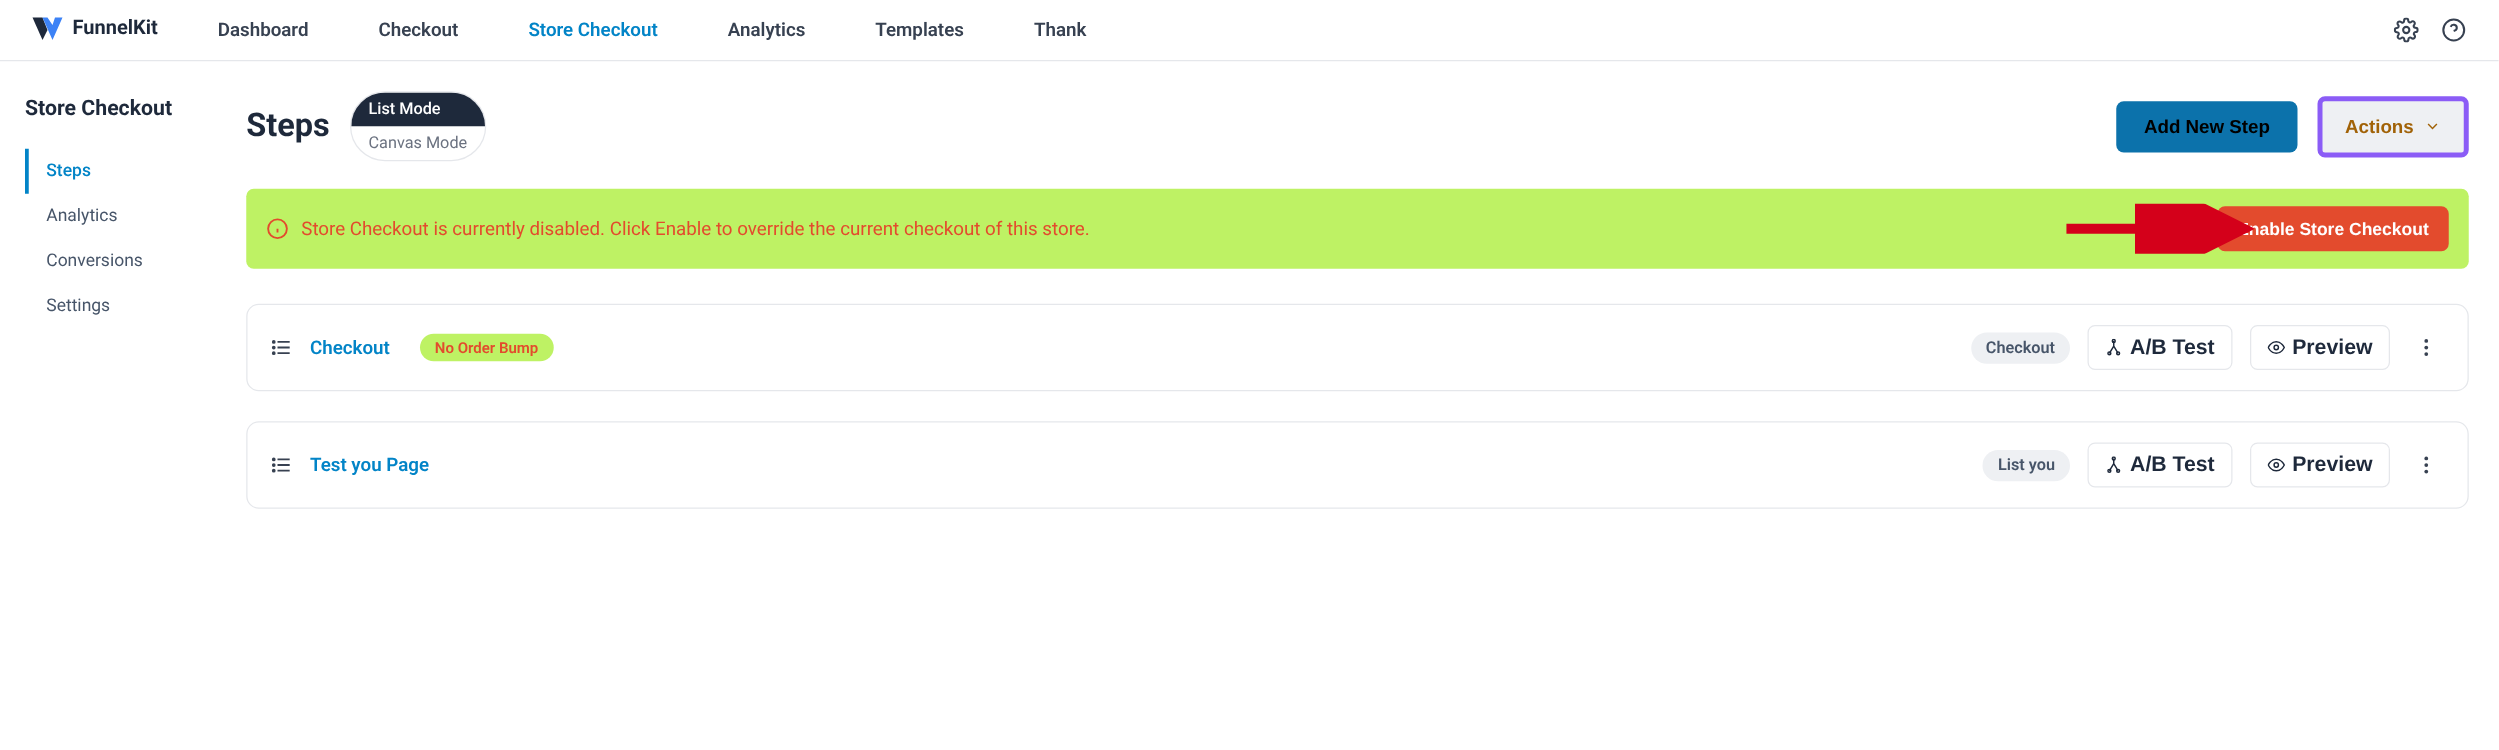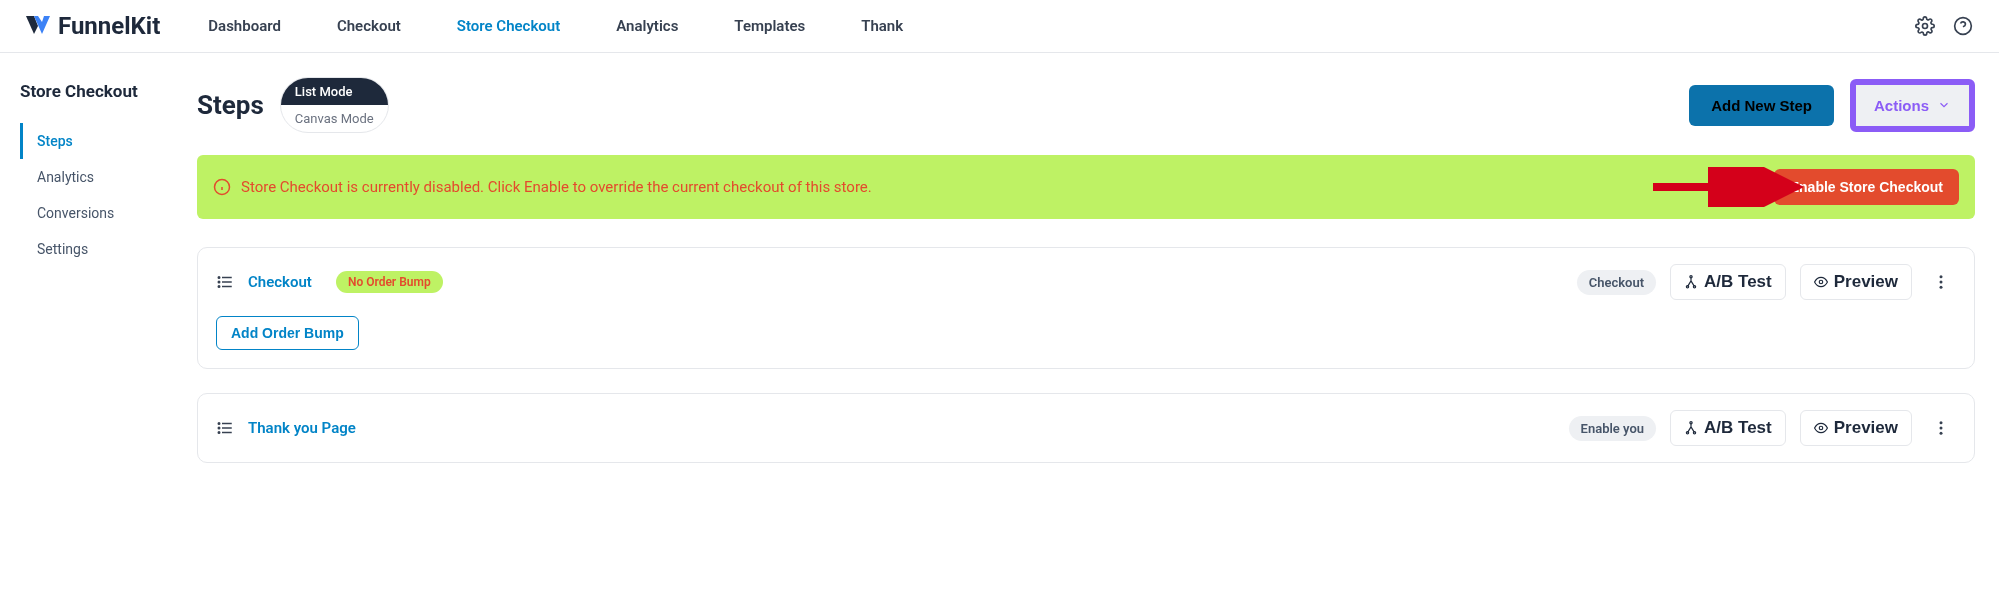--- a/index.html
+++ b/index.html
@@ -1,19 +1,19 @@
 <!DOCTYPE html>
 <html><head>
 <meta charset="utf-8">
 <style>
 * { box-sizing: border-box; margin: 0; padding: 0; }
 body { font-family: -apple-system, BlinkMacSystemFont, "Segoe UI", Roboto, sans-serif; background: #fff; color: #1e293b; }
 
 .topbar { display: flex; align-items: center; padding: 12px 24px; border-bottom: 1px solid #e5e7eb; }
-.logo { display: flex; align-items: center; gap: 6px; font-size: 24px; font-weight: 700; margin-right: 48px; }
+.logo { display: flex; gap: 6px; font-size: 16px; font-weight: 700; margin-right: 48px; }
 .logo-v { display: inline-flex; }
 .nav { display: flex; gap: 56px; flex: 1; }
 .nav-item { font-size: 15px; font-weight: 600; color: #374151; cursor: pointer; }
 .nav-item.active { color: #0284c7; }
 .topbar-right { display: flex; gap: 14px; }
 .icon-btn { width: 24px; height: 24px; display: flex; align-items: center; justify-content: center; cursor: pointer; color: #374151; }
 
 .layout { display: flex; }
 .sidebar { width: 197px; padding: 28px 0 0 20px; }
 .sidebar-title { font-size: 17px; font-weight: 700; margin-bottom: 22px; padding-left: 0; }
@@ -22,21 +22,21 @@
 .sidebar-item.active { color: #0284c7; border-left-color: #0284c7; font-weight: 500; }
 
 .main { flex: 1; padding: 24px 24px 24px 0; }
 .page-head { display: flex; align-items: center; gap: 16px; margin-bottom: 22px; }
 .page-title { font-size: 26px; font-weight: 700; }
 .mode-toggle { display: inline-flex; border: 1px solid #e5e7eb; border-radius: 999px; overflow: hidden; flex-direction: column; }
 .mode-toggle span { padding: 6px 14px; font-size: 13px; cursor: pointer; color: #6b7280; }
 .mode-toggle span.on { background: #1e293b; color: #fff; font-weight: 500; }
 .head-spacer { flex: 1; }
 .btn-primary { background: #0c72ab; color: #000000; border: none; padding: 12px 22px; border-radius: 6px; font-size: 15px; font-weight: 600; cursor: pointer; }
-.btn-actions { background: #eef0f3; border: 6px solid #8b5cf6; padding: 12px 18px; border-radius: 6px; font-size: 15px; font-weight: 600; cursor: pointer; display: flex; align-items: center; gap: 8px; color: #8b5cf6; }
+.btn-actions { background: #eef0f3; border: 4px solid #8b5cf6; padding: 12px 18px; border-radius: 6px; font-size: 15px; font-weight: 600; cursor: pointer; display: flex; align-items: center; gap: 8px; color: #a16207; }
 
 .alert { display: flex; align-items: center; background: #bef264; border-radius: 6px; padding: 14px 16px; margin-bottom: 28px; position: relative; }
 .alert-icon { color: #e34b2d; margin-right: 10px; display: flex; }
 .alert-text { color: #e34b2d; font-size: 15px; flex: 1; }
 .alert-btn { background: #e34b2d; color: #fff; border: none; border-radius: 6px; padding: 10px 16px; font-size: 14px; font-weight: 600; cursor: pointer; }
 .arrow { position: absolute; right: 172px; top: 50%; transform: translateY(-50%); pointer-events: none; }
 
 .card { border: 1px solid #e5e7eb; border-radius: 10px; margin-bottom: 24px; }
 .card-row { display: flex; align-items: center; padding: 16px 18px; gap: 14px; }
 .drag { color: #374151; display: flex; cursor: grab; }
@@ -168,40 +168,37 @@
           <span>Preview</span>
         </button>
         <span class="kebab">
           <svg width="18" height="18" viewBox="0 0 24 24" fill="currentColor">
               <circle cx="12" cy="5" r="2"></circle>
               <circle cx="12" cy="12" r="2"></circle>
               <circle cx="12" cy="19" r="2"></circle>
             </svg>
         </span>
       </div>
-      <div class="sub-row">
-        <button class="btn-outline">Add Order Bump</button>
-      </div>
     </div>
 
     <div class="card">
       <div class="card-row">
         <span class="drag">
           <svg width="18" height="18" viewBox="0 0 24 24" fill="none" stroke="currentColor" stroke-width="2">
               <line x1="8" y1="6" x2="21" y2="6"></line>
               <line x1="8" y1="12" x2="21" y2="12"></line>
               <line x1="8" y1="18" x2="21" y2="18"></line>
               <circle cx="4" cy="6" r="1" fill="currentColor"></circle>
               <circle cx="4" cy="12" r="1" fill="currentColor"></circle>
               <circle cx="4" cy="18" r="1" fill="currentColor"></circle>
             </svg>
         </span>
-        <a class="step-name">Thank you Page</a>
+        <a class="step-name">Test you Page</a>
         <div class="row-spacer"></div>
-        <span class="tag-grey">Enable you</span>
+        <span class="tag-grey">List you</span>
         <button class="pill-btn">
           <svg width="14" height="14" viewBox="0 0 24 24" fill="none" stroke="currentColor" stroke-width="2">
               <path d="M12 3 L12 10 M12 10 L6 20 M12 10 L18 20"></path>
               <circle cx="12" cy="3" r="2"></circle>
               <circle cx="6" cy="20" r="2"></circle>
               <circle cx="18" cy="20" r="2"></circle>
             </svg>
           <span>A/B Test</span>
         </button>
         <button class="pill-btn">

